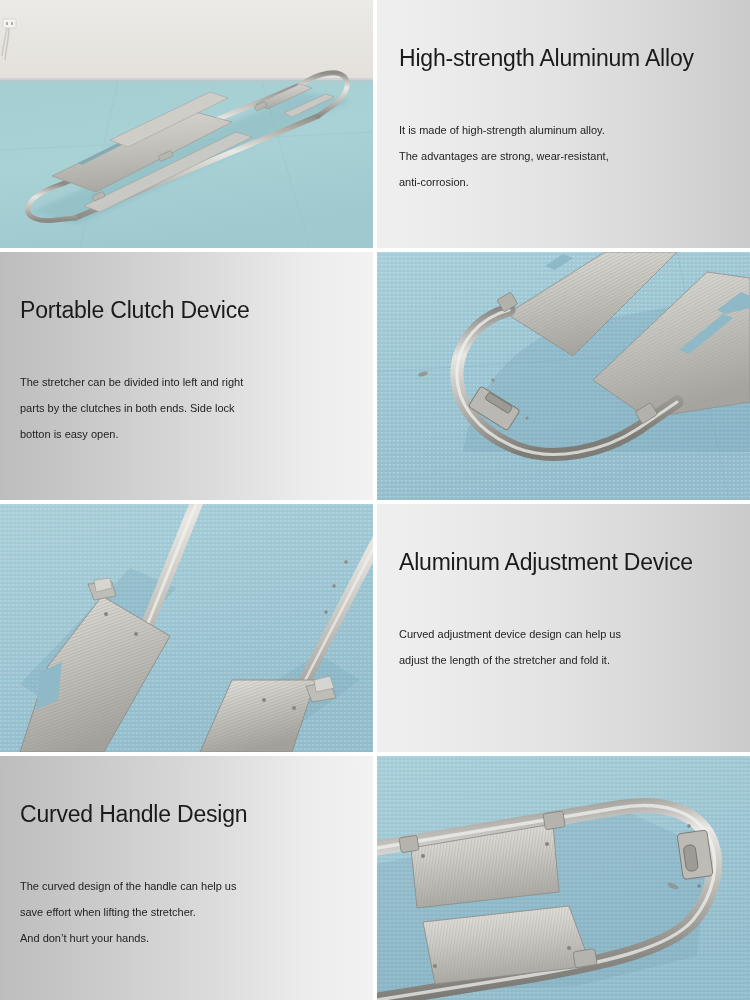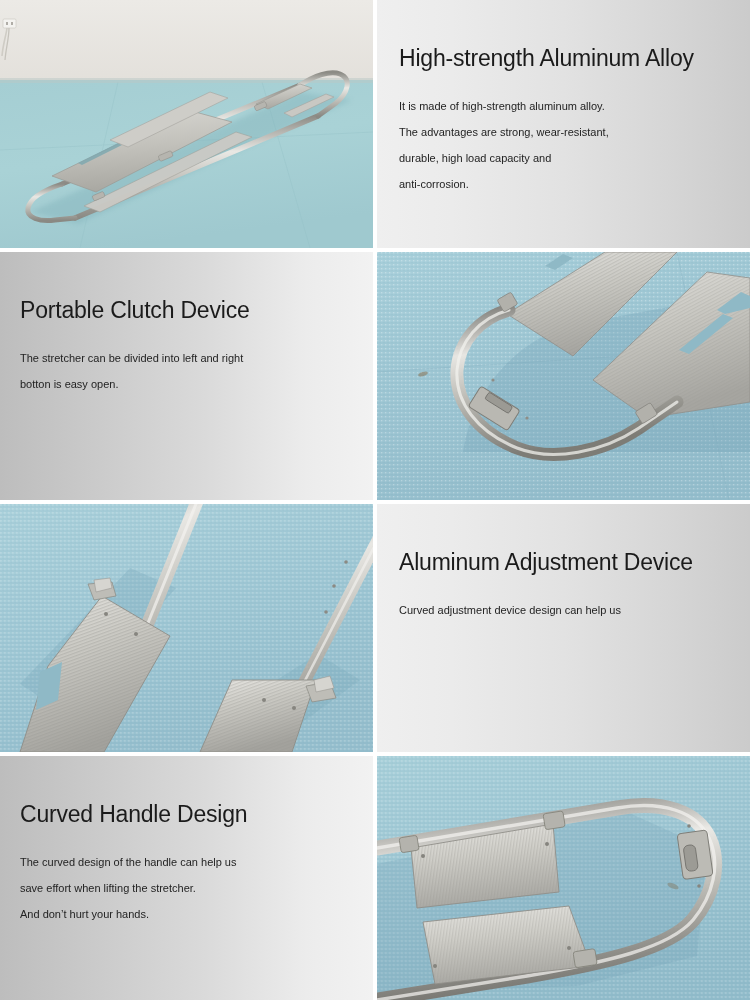--- a/index.html
+++ b/index.html
@@ -21,20 +21,21 @@
     display: grid;
     grid-template-columns: 373px 373px;
     grid-template-rows: 248px 248px 248px 248px;
     gap: 4px;
     background: #ffffff;
   }
 
   .cell {
     position: relative;
     overflow: hidden;
+    gap: 24px;
   }
 
   
   .text-panel {
     box-sizing: border-box;
     padding: 0 22px;
     display: flex;
     flex-direction: column;
     justify-content: flex-start;
   }
@@ -166,29 +167,29 @@
         </g>
       </g>
     </svg>
   </div>
 
   <div class="cell text-panel grad-right">
     <h2 class="panel-title">High-strength Aluminum Alloy</h2>
     <p class="panel-body">
       <span class="line">It is made of high-strength aluminum alloy.</span>
       <span class="line">The advantages are strong, wear-resistant,</span>
-      <span class="line">durable, high load capacity and</span>
       <span class="line">anti-corrosion.</span>
     </p>
   </div>
 
   <div class="cell text-panel grad-left">
     <h2 class="panel-title">Portable Clutch Device</h2>
     <p class="panel-body">
       <span class="line">The stretcher can be divided into left and right</span>
+      <span class="line">parts by the clutches in both ends. Side lock</span>
       <span class="line">botton is easy open.</span>
     </p>
   </div>
 
   <div class="cell photo">
     <svg viewBox="0 0 373 248" preserveAspectRatio="xMidYMid slice">
       <defs>
         <linearGradient id="floorBlueG" x1="0" y1="0" x2="0.4" y2="1">
           <stop offset="0" stop-color="#a7cfda"></stop>
           <stop offset="0.45" stop-color="#9dc6d3"></stop>
@@ -336,20 +337,21 @@
         <path d="M306 182 L330 178 L336 194 L312 198 Z" fill="#bebdb7" stroke="#8a8983" stroke-width="0.7"></path>
         <path d="M314 176 L330 172 L334 184 L316 188 Z" fill="#d6d5d0" stroke="#9a9994" stroke-width="0.6"></path>
       </g>
     </svg>
   </div>
 
   <div class="cell text-panel grad-right">
     <h2 class="panel-title">Aluminum Adjustment Device</h2>
     <p class="panel-body">
       <span class="line">Curved adjustment device design can help us</span>
+      <span class="line">adjust the length of the stretcher and fold it.</span>
     </p>
   </div>
 
   <div class="cell text-panel grad-left">
     <h2 class="panel-title">Curved Handle Design</h2>
     <p class="panel-body">
       <span class="line">The curved design of the handle can help us</span>
       <span class="line">save effort when lifting the stretcher.</span>
       <span class="line">And don’t hurt your hands.</span>
     </p>

